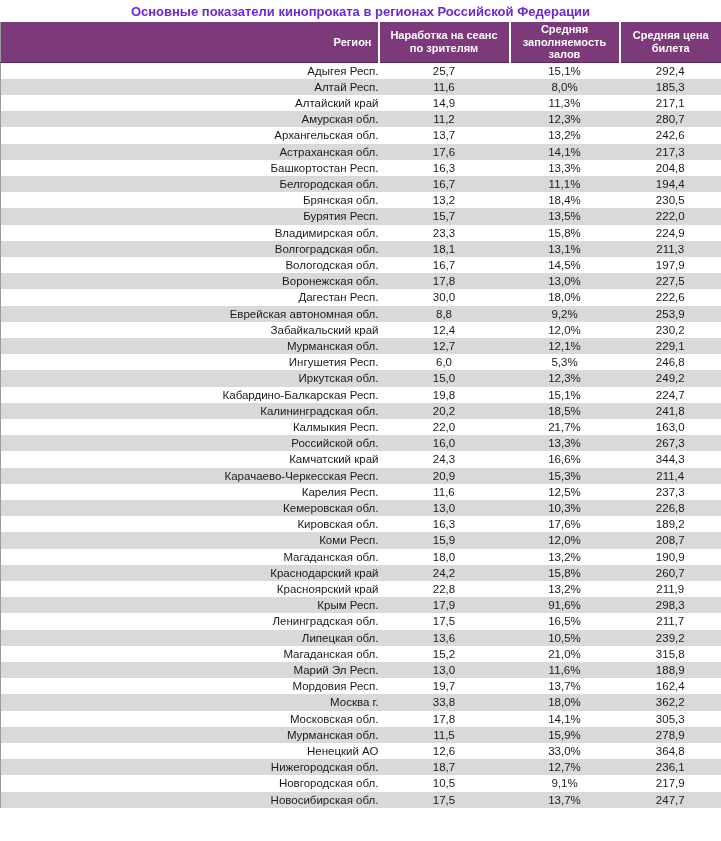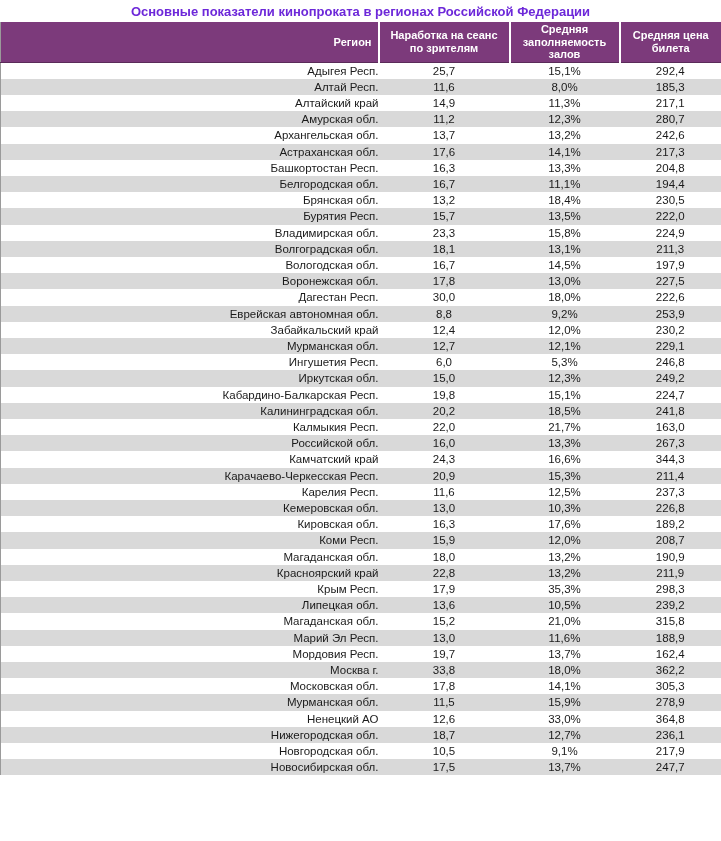--- a/index.html
+++ b/index.html
@@ -279,30 +279,42 @@
     <td>12,0%</td>
     <td>208,7</td>
   </tr>
         <tr>
     <td>Магаданская обл.</td>
     <td>18,0</td>
     <td>13,2%</td>
     <td>190,9</td>
   </tr>
         <tr>
+    <td>Краснодарский край</td>
+    <td>24,2</td>
+    <td>15,8%</td>
+    <td>260,7</td>
+  </tr>
+        <tr>
     <td>Красноярский край</td>
     <td>22,8</td>
     <td>13,2%</td>
     <td>211,9</td>
   </tr>
         <tr>
     <td>Крым Респ.</td>
     <td>17,9</td>
-    <td>35,3%</td>
+    <td>91,6%</td>
     <td>298,3</td>
+  </tr>
+        <tr>
+    <td>Ленинградская обл.</td>
+    <td>17,5</td>
+    <td>16,5%</td>
+    <td>211,7</td>
   </tr>
         <tr>
     <td>Липецкая обл.</td>
     <td>13,6</td>
     <td>10,5%</td>
     <td>239,2</td>
   </tr>
         <tr>
     <td>Магаданская обл.</td>
     <td>15,2</td>

